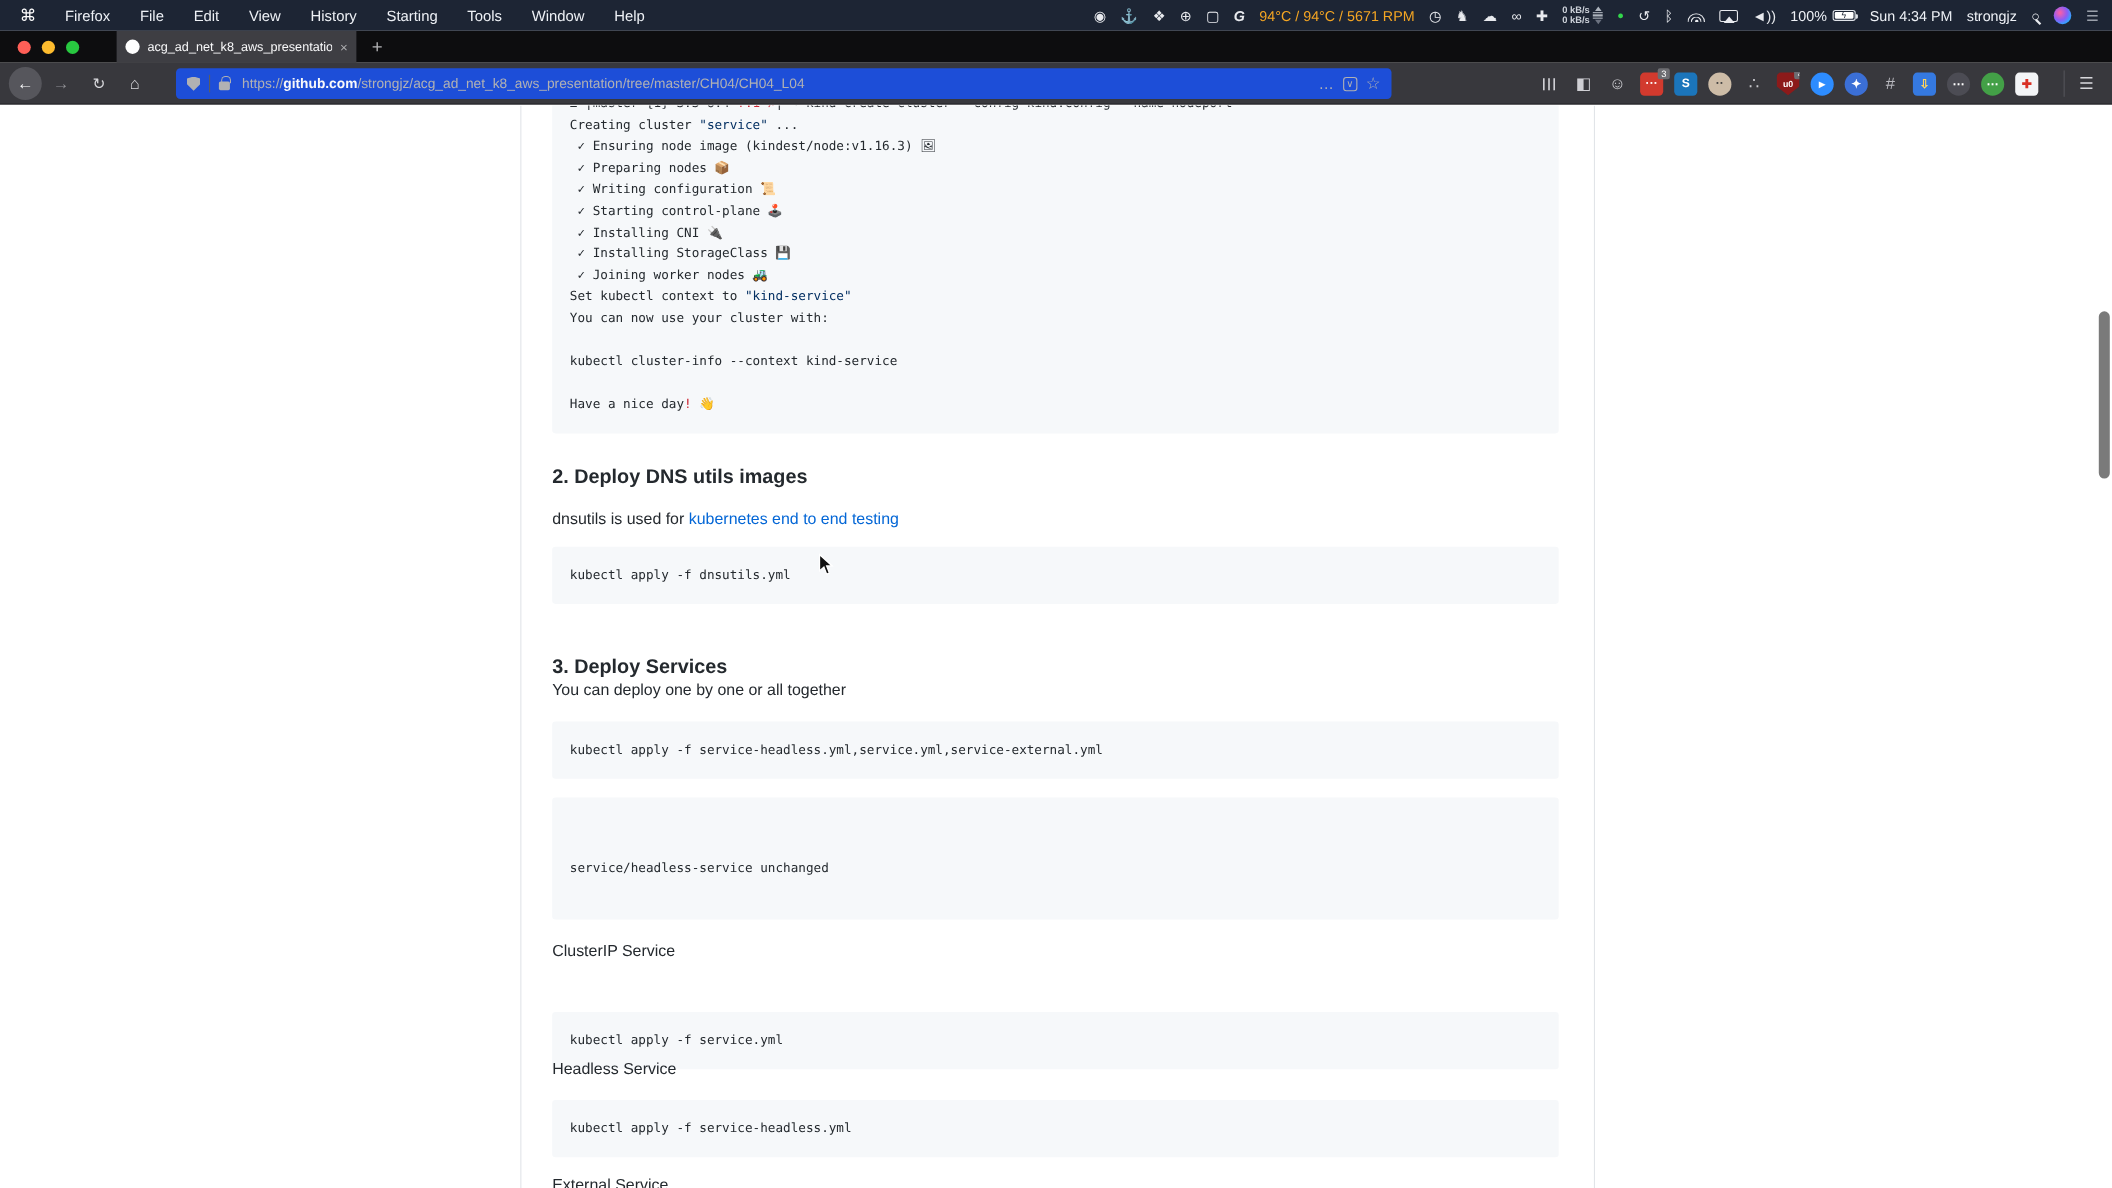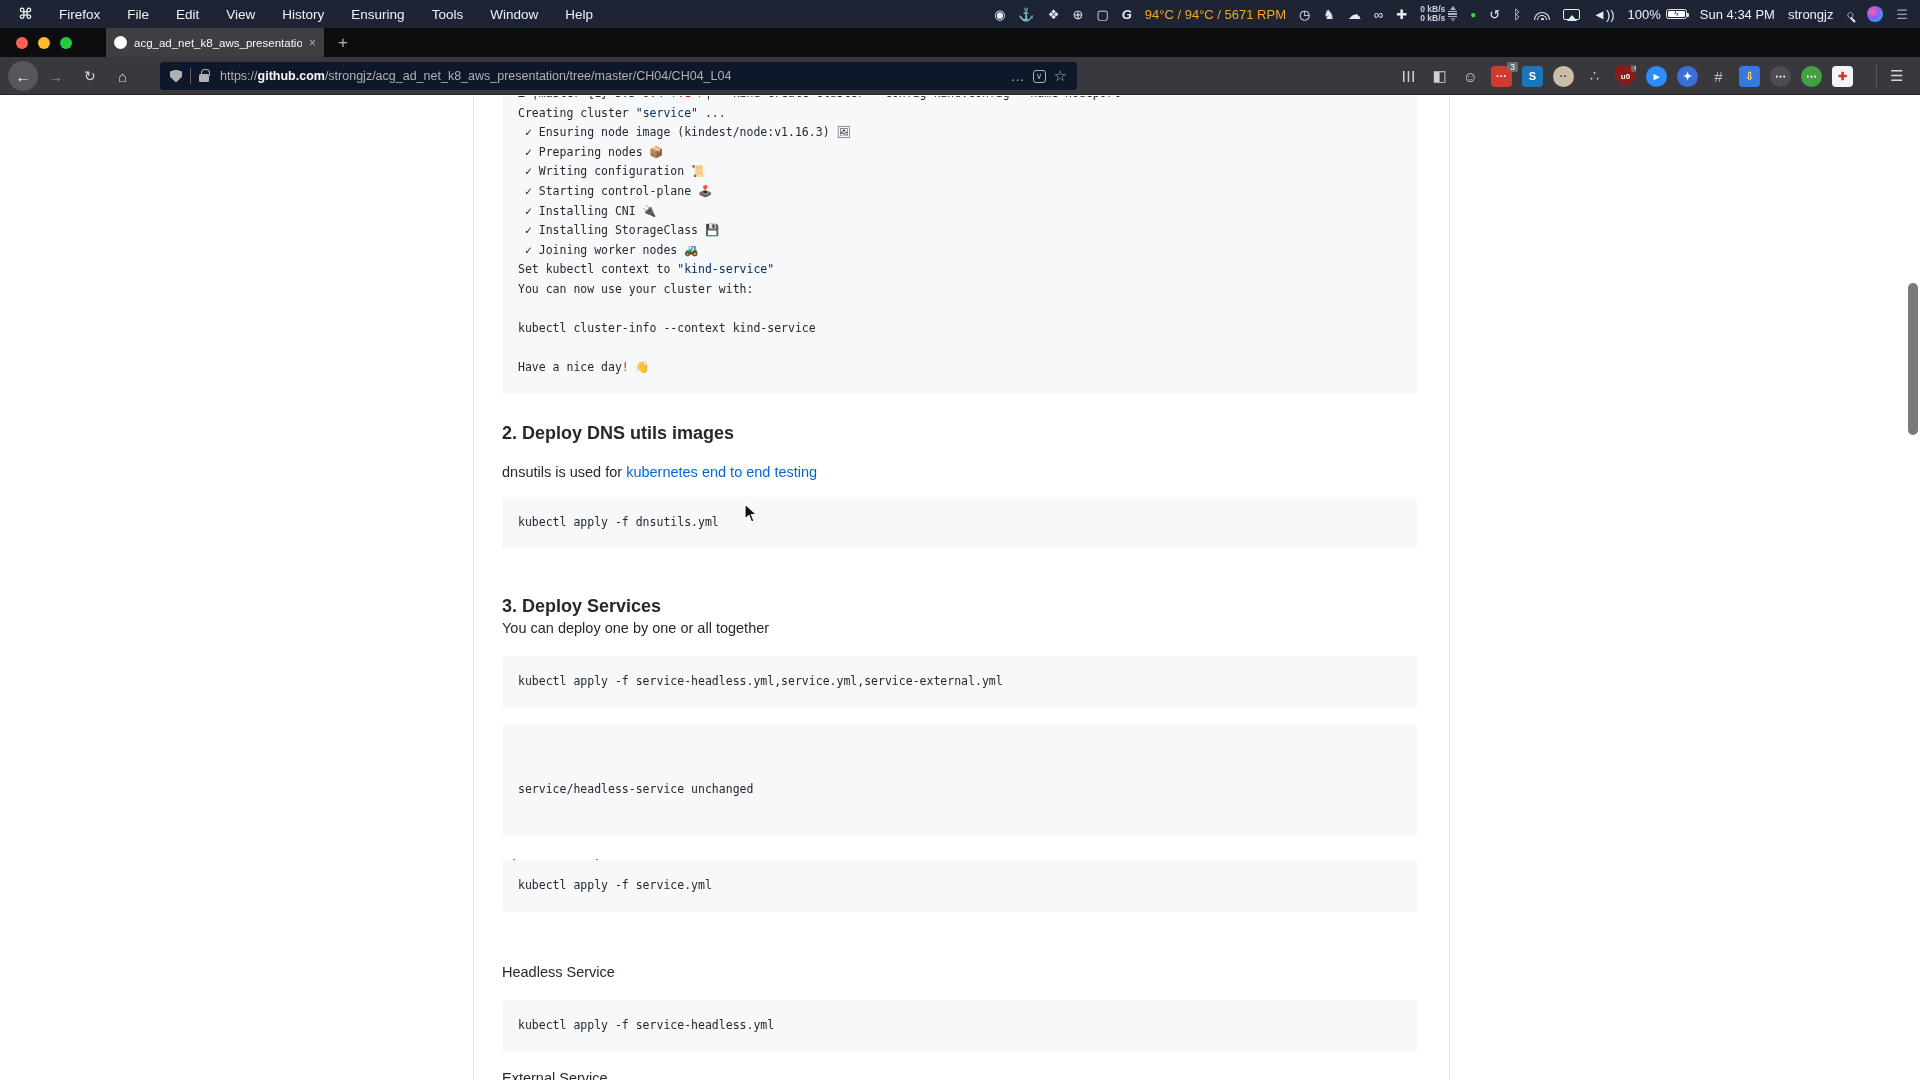--- a/index.html
+++ b/index.html
@@ -49,21 +49,21 @@
 .tab-title{font-size:11.5px;color:#f9f9fa;white-space:nowrap;overflow:hidden;flex:1}
 .tab-close{color:#b1b1b3;font-size:12px;flex:none}
 .newtab{color:#b1b1b3;font-size:17px;margin-left:14px}
 
 
 .navbar{position:absolute;top:57px;left:0;right:0;height:38px;background:#38383d;border-bottom:1px solid #27272b;z-index:30}
 .back{position:absolute;left:8px;top:4px;width:30px;height:30px;background:#56565c;border-radius:50%;display:flex;align-items:center;justify-content:center;color:#f9f9fa;font-size:15px}
 .fwd{position:absolute;left:48px;top:0;height:38px;display:flex;align-items:center;color:#8f8f94;font-size:15px}
 .reload{position:absolute;left:84px;top:0;height:38px;display:flex;align-items:center;color:#d7d7db;font-size:14px}
 .home{position:absolute;left:118px;top:0;height:38px;display:flex;align-items:center;color:#d7d7db;font-size:15px}
-.urlbar{position:absolute;left:160px;top:5px;width:917px;height:28px;background:#0f172a;border-radius:4px;display:flex;align-items:center;padding:0 10px;gap:8px}
+.urlbar{position:absolute;left:160px;top:5px;width:1105px;height:28px;background:#1d4ed8;border-radius:4px;display:flex;align-items:center;padding:0 10px;gap:8px}
 .shield{width:12px;height:13px;background:#b1b1b3;clip-path:polygon(50% 0,100% 15%,100% 55%,50% 100%,0 55%,0 15%);flex:none}
 .usep{width:1px;height:16px;background:#5c5c61;flex:none}
 .lock{position:relative;width:10px;height:8px;background:#b1b1b3;border-radius:1.5px;margin-top:4px;flex:none}
 .lock::before{content:'';position:absolute;top:-5px;left:1.5px;width:7px;height:6px;border:1.5px solid #b1b1b3;border-bottom:none;border-radius:4px 4px 0 0}
 .url{flex:1;font-size:12.5px;color:#b1b1b3;white-space:nowrap;overflow:hidden;margin-left:3px}
 .url .dom{color:#f9f9fa;font-weight:bold}
 .u-ico{color:#b1b1b3;font-size:14px;flex:none}
 .pocket{width:13px;height:13px;border:1.5px solid #b1b1b3;border-radius:3px;color:#b1b1b3;font-size:9px;line-height:10px;text-align:center;flex:none}
 .star{font-size:15px}
 .extrow{position:absolute;left:1398px;top:0;height:38px;display:flex;align-items:center;gap:10px}
@@ -85,40 +85,40 @@
 .str{color:#032f62}
 .alert,.bang{color:#cb2431}
 .h3{position:absolute;left:502px;font-size:18px;font-weight:bold;color:#24292e}
 .h3.dns{top:327px}.h3.svc{top:500px}
 .para{position:absolute;left:502px;font-size:14.5px;line-height:19px;color:#24292e}
 .p-dns{top:367px}.p-svc{top:523px}.p-cip{top:760px}.p-hdl{top:867px}.p-ext{top:973px}
 a.link{color:#0366d6;text-decoration:none;cursor:pointer}
 .c-dns{top:401px;height:52px}
 .c-all{top:560px;height:52px}
 .c-out{top:629px;height:111px}
-.c-cip{top:764px;height:52px}
+.c-cip{top:824px;height:52px}
 .c-hdl{top:904px;height:52px}
 .cursor{position:absolute;left:744px;top:407px}
 .sbthumb{position:absolute;right:2px;top:187px;width:10px;height:152px;background:#7a7a7a;border-radius:5px}
 </style>
 </head>
 <body>
 
 <div class="page">
 
   <header class="menubar">
     <div class="mb-left">
       <span class="mb-apple">⌘</span>
       <nav class="mb-menus">
           <span class="mb-menu bold">Firefox</span>
           <span class="mb-menu">File</span>
           <span class="mb-menu">Edit</span>
           <span class="mb-menu">View</span>
           <span class="mb-menu">History</span>
-          <span class="mb-menu">Ensuring</span>
+          <span class="mb-menu">Starting</span>
           <span class="mb-menu">Tools</span>
           <span class="mb-menu">Window</span>
           <span class="mb-menu">Help</span>
         </nav>
     </div>
     <div class="mb-right">
         <span class="mb-item ico">◉</span>
         <span class="mb-item ico">⚓</span>
         <span class="mb-item ico">❖</span>
         <span class="mb-item ico">⊕</span>

